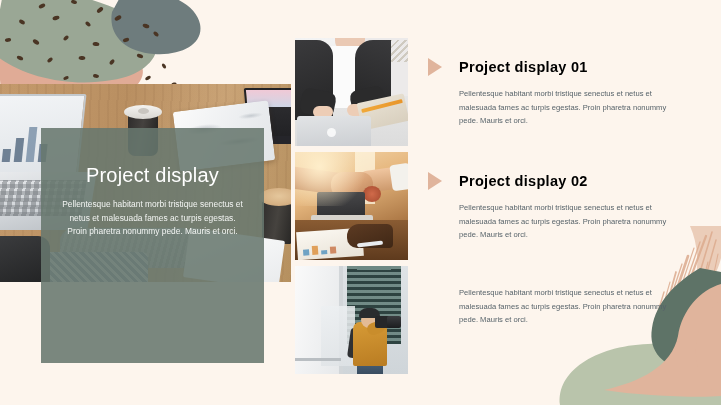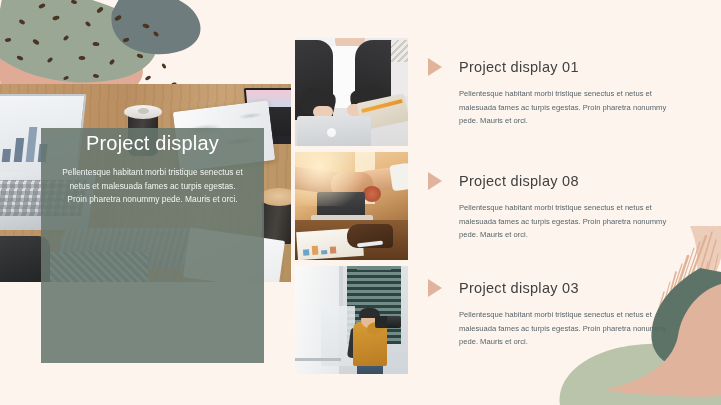--- a/index.html
+++ b/index.html
@@ -165,21 +165,21 @@
   
   .panel {
     position: absolute;
     left: 41px;
     top: 128px;
     width: 223px;
     height: 235px;
     background: rgba(104,120,110,0.88);
     color: #ffffff;
     box-sizing: border-box;
-    padding: 0 14px 10px 14px;
+    padding: 32px 14px 10px 14px;
     text-align: center;
   }
   .panel-title {
     font-size: 20px;
     font-weight: 400;
     letter-spacing: 0.2px;
     margin: 4px 0 12px 0;
     line-height: 1.1;
   }
   .panel-p {
@@ -282,22 +282,22 @@
   .tri {
     width: 0; height: 0;
     border-top: 9px solid transparent;
     border-bottom: 9px solid transparent;
     border-left: 14px solid #e0b49c;
     flex: 0 0 auto;
   }
   .item-title {
     margin-left: 17px;
     font-size: 14.5px;
-    font-weight: 400;
-    color: #404040;
+    font-weight: 700;
+    color: #000000;
     letter-spacing: 0.3px;
     white-space: nowrap;
   }
   .item-body {
     margin: 9px 0 0 31px;
     font-size: 7.6px;
     line-height: 1.78;
     color: #57636a;
     width: 228px;
   }
@@ -451,26 +451,22 @@
     <div class="item-head">
       <div class="tri"></div>
       <div class="item-title">Project display 01</div>
     </div>
     <div class="item-body">Pellentesque habitant morbi tristique senectus et netus et malesuada fames ac turpis egestas. Proin pharetra nonummy pede.  Mauris et orci.</div>
   </div>
 
   <div class="item" id="item-2">
     <div class="item-head">
       <div class="tri"></div>
-      <div class="item-title">Project display 08</div>
+      <div class="item-title">Project display 02</div>
     </div>
     <div class="item-body">Pellentesque habitant morbi tristique senectus et netus et malesuada fames ac turpis egestas. Proin pharetra nonummy pede.  Mauris et orci.</div>
   </div>
 
   <div class="item" id="item-3">
-    <div class="item-head">
-      <div class="tri"></div>
-      <div class="item-title">Project display 03</div>
-    </div>
     <div class="item-body">Pellentesque habitant morbi tristique senectus et netus et malesuada fames ac turpis egestas. Proin pharetra nonummy pede.  Mauris et orci.</div>
   </div>
 
 </div>
 
 </body></html>

